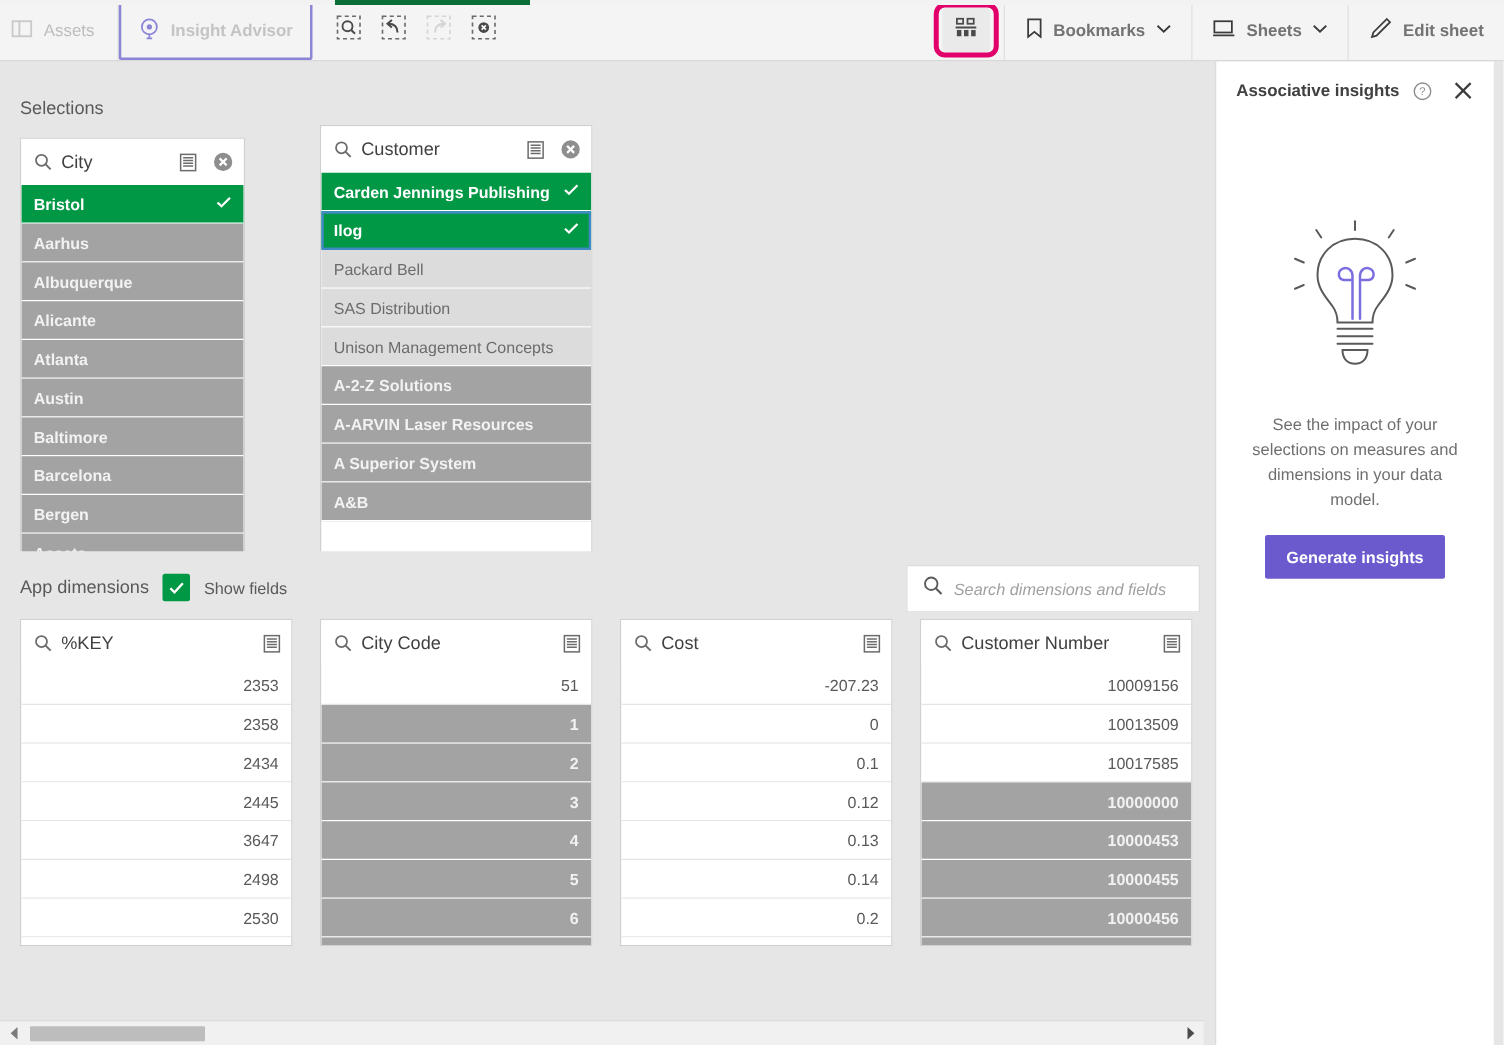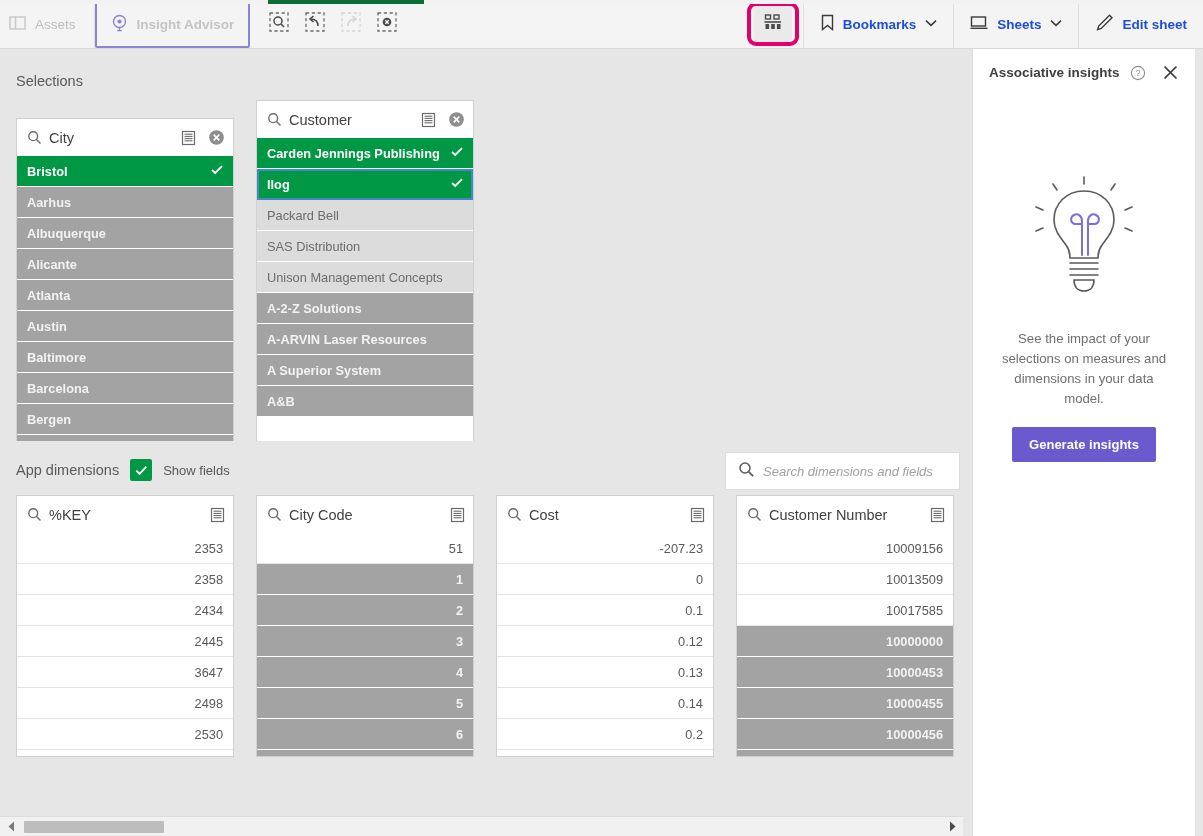--- a/index.html
+++ b/index.html
@@ -35,21 +35,21 @@
   .tb-iconbtn {
     width:30px; height:30px; display:flex; align-items:center; justify-content:center;
     cursor:pointer; border-radius:2px;
   }
   .tb-iconbtn.disabled { opacity:0.35; cursor:default; }
   .tb-spacer { flex:1 1 auto; }
 
   .tb-right { display:flex; align-items:stretch; }
   .tb-right-btn {
     display:flex; align-items:center; gap:8px; padding:0 16px;
-    font-size:13.5px; color:#1d4ed8; font-weight:600;
+    font-size:13.5px; color:#737373; font-weight:600;
     border-left:1px solid #e0e0e0; cursor:pointer; white-space:nowrap;
   }
   .sel-tool-wrap {
     display:flex; align-items:center; justify-content:center;
     padding:0 11px; position:relative;
   }
   .sel-tool-btn {
     width:38px; height:36px; background:#eaeaea; border-radius:4px;
     display:flex; align-items:center; justify-content:center; cursor:pointer;
   }
@@ -57,21 +57,21 @@
     position:absolute; left:4px; top:2px; width:52px; height:44px;
     border:4px solid #e2006a; border-radius:9px; pointer-events:none;
   }
   .caret { font-size:9px; color:#555; margin-left:1px; }
 
   
   .sel-area {
     position:absolute; top:49px; left:0; width:980px; height:392px;
     background:#e6e6e6;
   }
-  .sel-title { position:absolute; left:16px; top:24px; font-size:14.5px; color:#595959; }
+  .sel-title { position:absolute; left:16px; top:30px; font-size:14.5px; color:#595959; }
 
   .listbox {
     position:absolute; background:#fff;
     border:1px solid #d0d0d0;
     display:flex; flex-direction:column; overflow:hidden;
   }
   .lb-head {
     height:37px; min-height:37px; display:flex; align-items:center;
     padding:0 8px 0 10px; background:#fff; gap:7px;
   }
@@ -284,21 +284,21 @@
             </svg>
         </span>
         <span>Edit sheet</span>
       </div>
     </div>
   </div>
 
   <div class="sel-area">
     <div class="sel-title">Selections</div>
 
-    <div class="listbox" style="left:16px; top:69px; width:218px; height:385px;">
+    <div class="listbox" style="left:16px; top:61px; width:180px; height:385px;">
       <div class="lb-head">
         <span class="lb-ico">
           <svg width="15" height="15" viewBox="0 0 15 15">
               <circle cx="6.2" cy="6.2" r="4.4" fill="none" stroke="#6b6b6b" stroke-width="1.4"></circle>
               <line x1="9.5" y1="9.5" x2="13.5" y2="13.5" stroke="#6b6b6b" stroke-width="1.5"></line>
             </svg>
         </span>
         <span class="lb-title">City</span>
         <span class="lb-ico">
           <svg width="15" height="16" viewBox="0 0 15 16">

